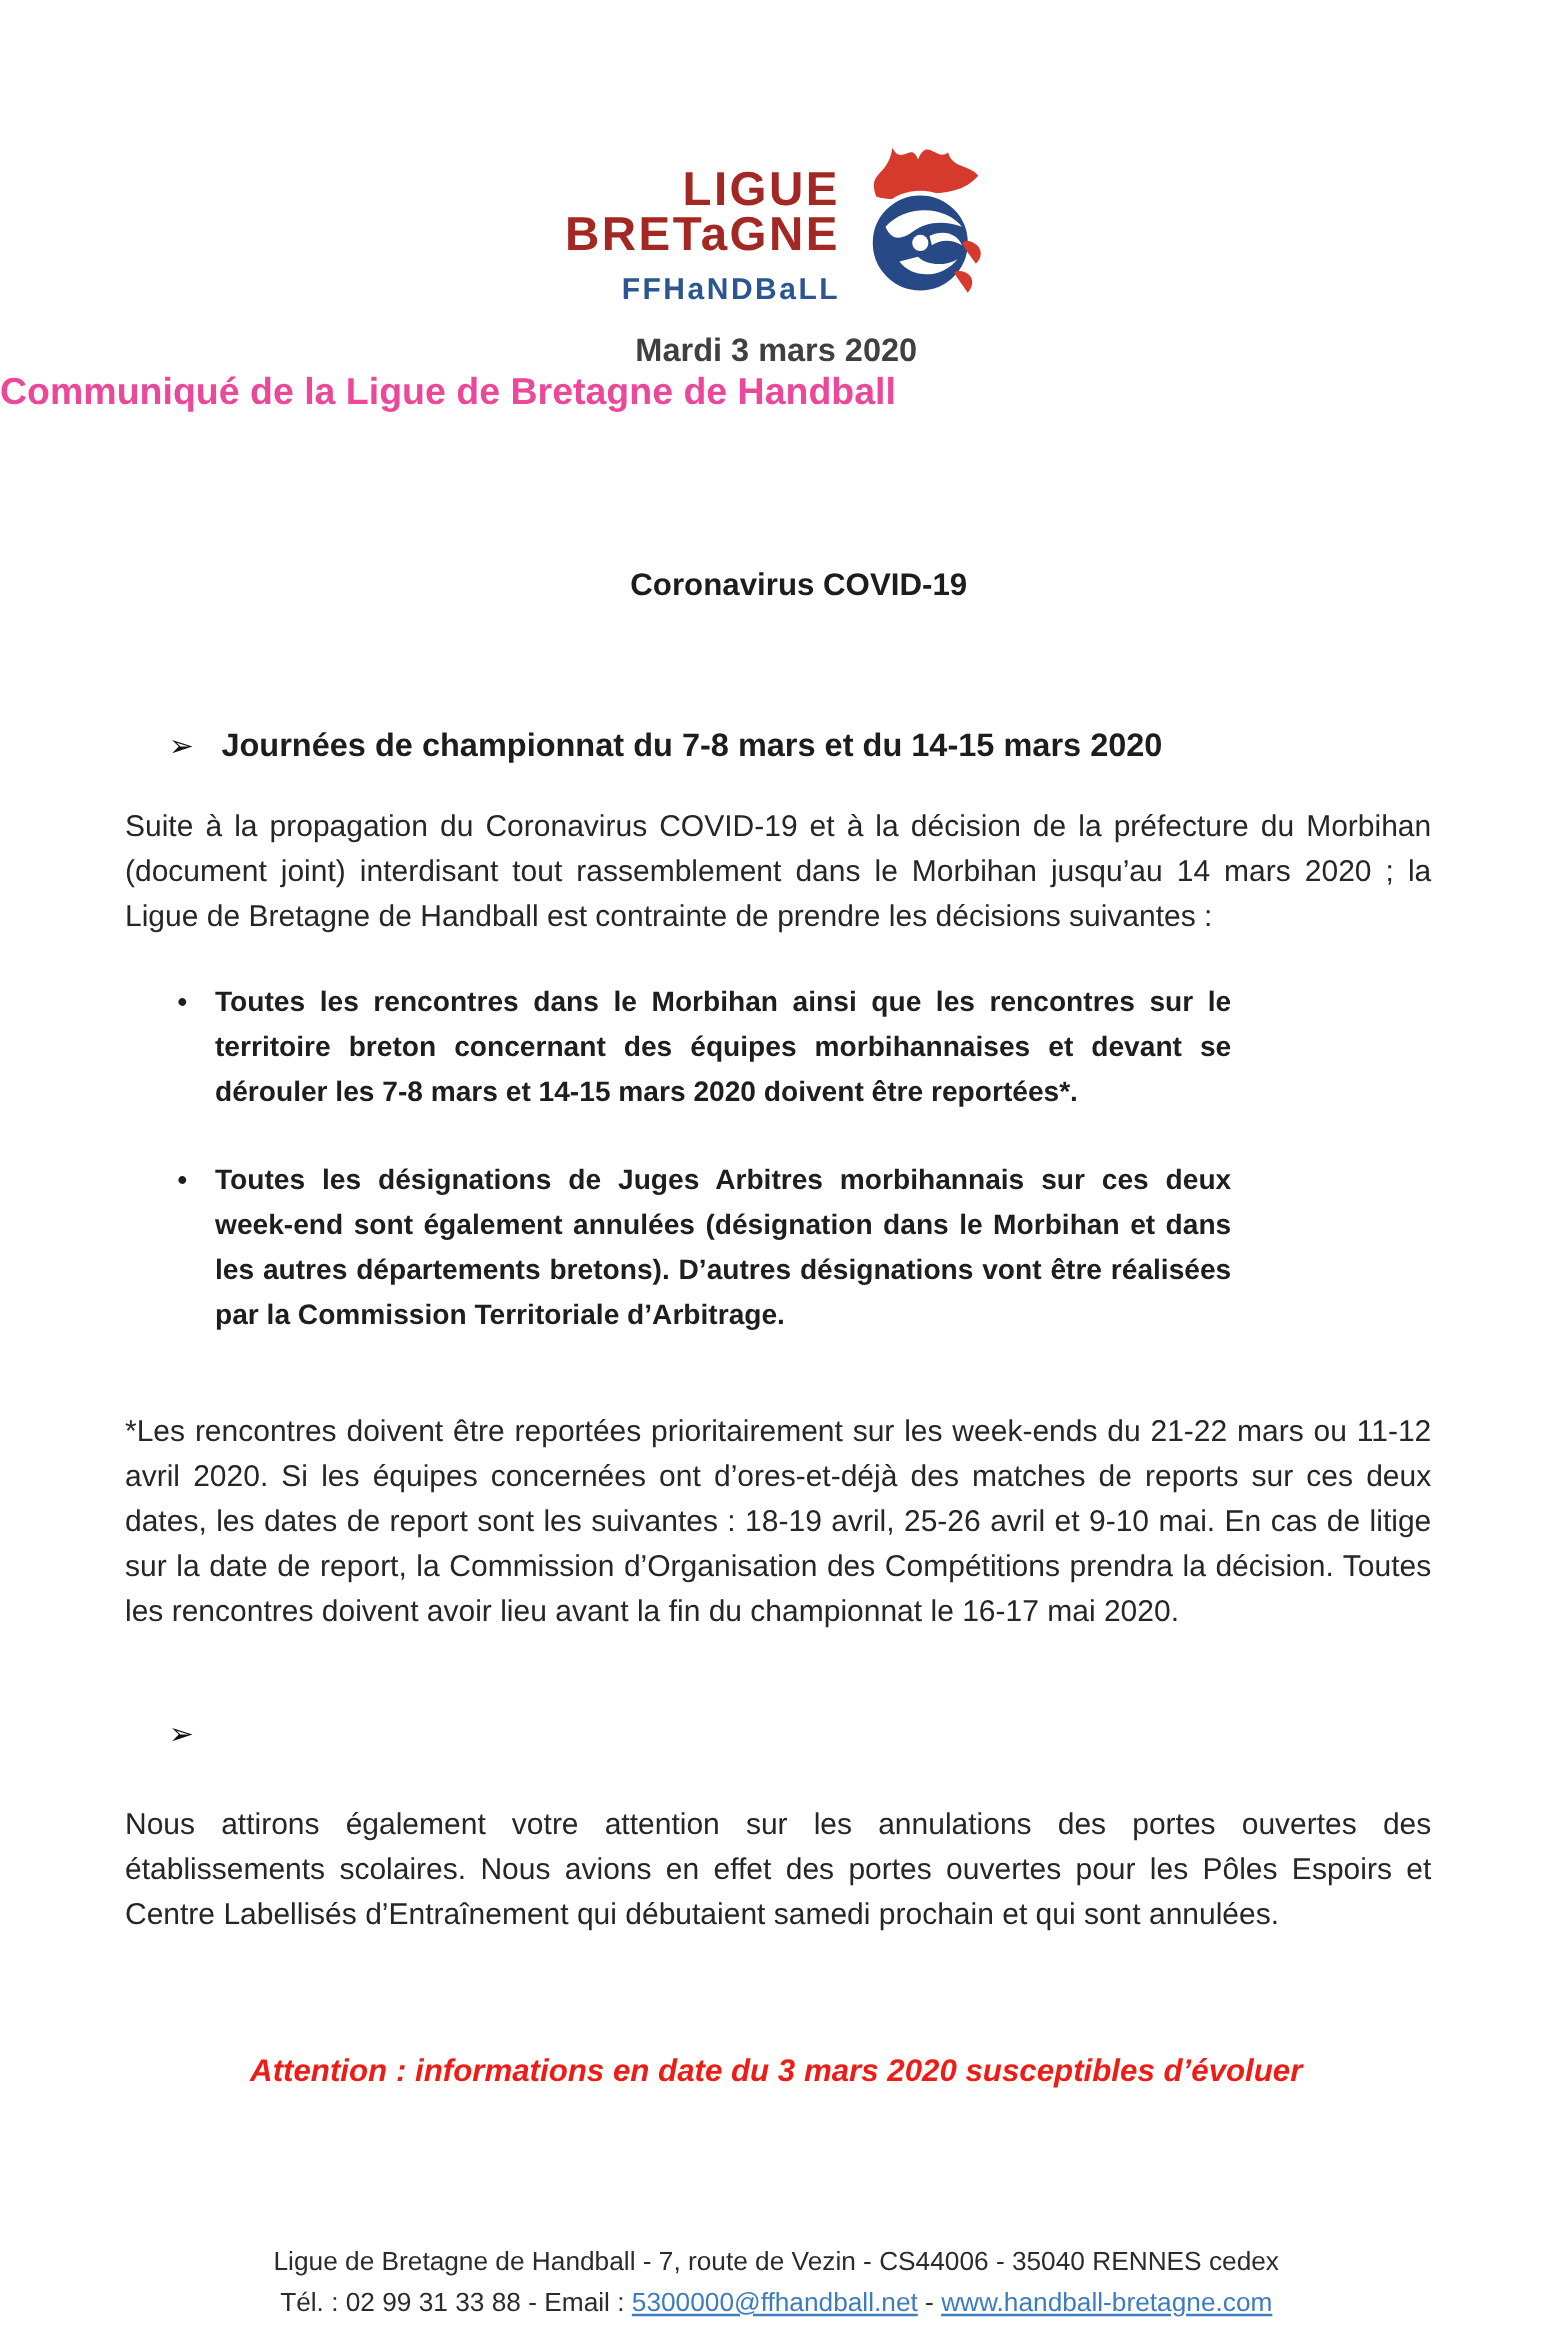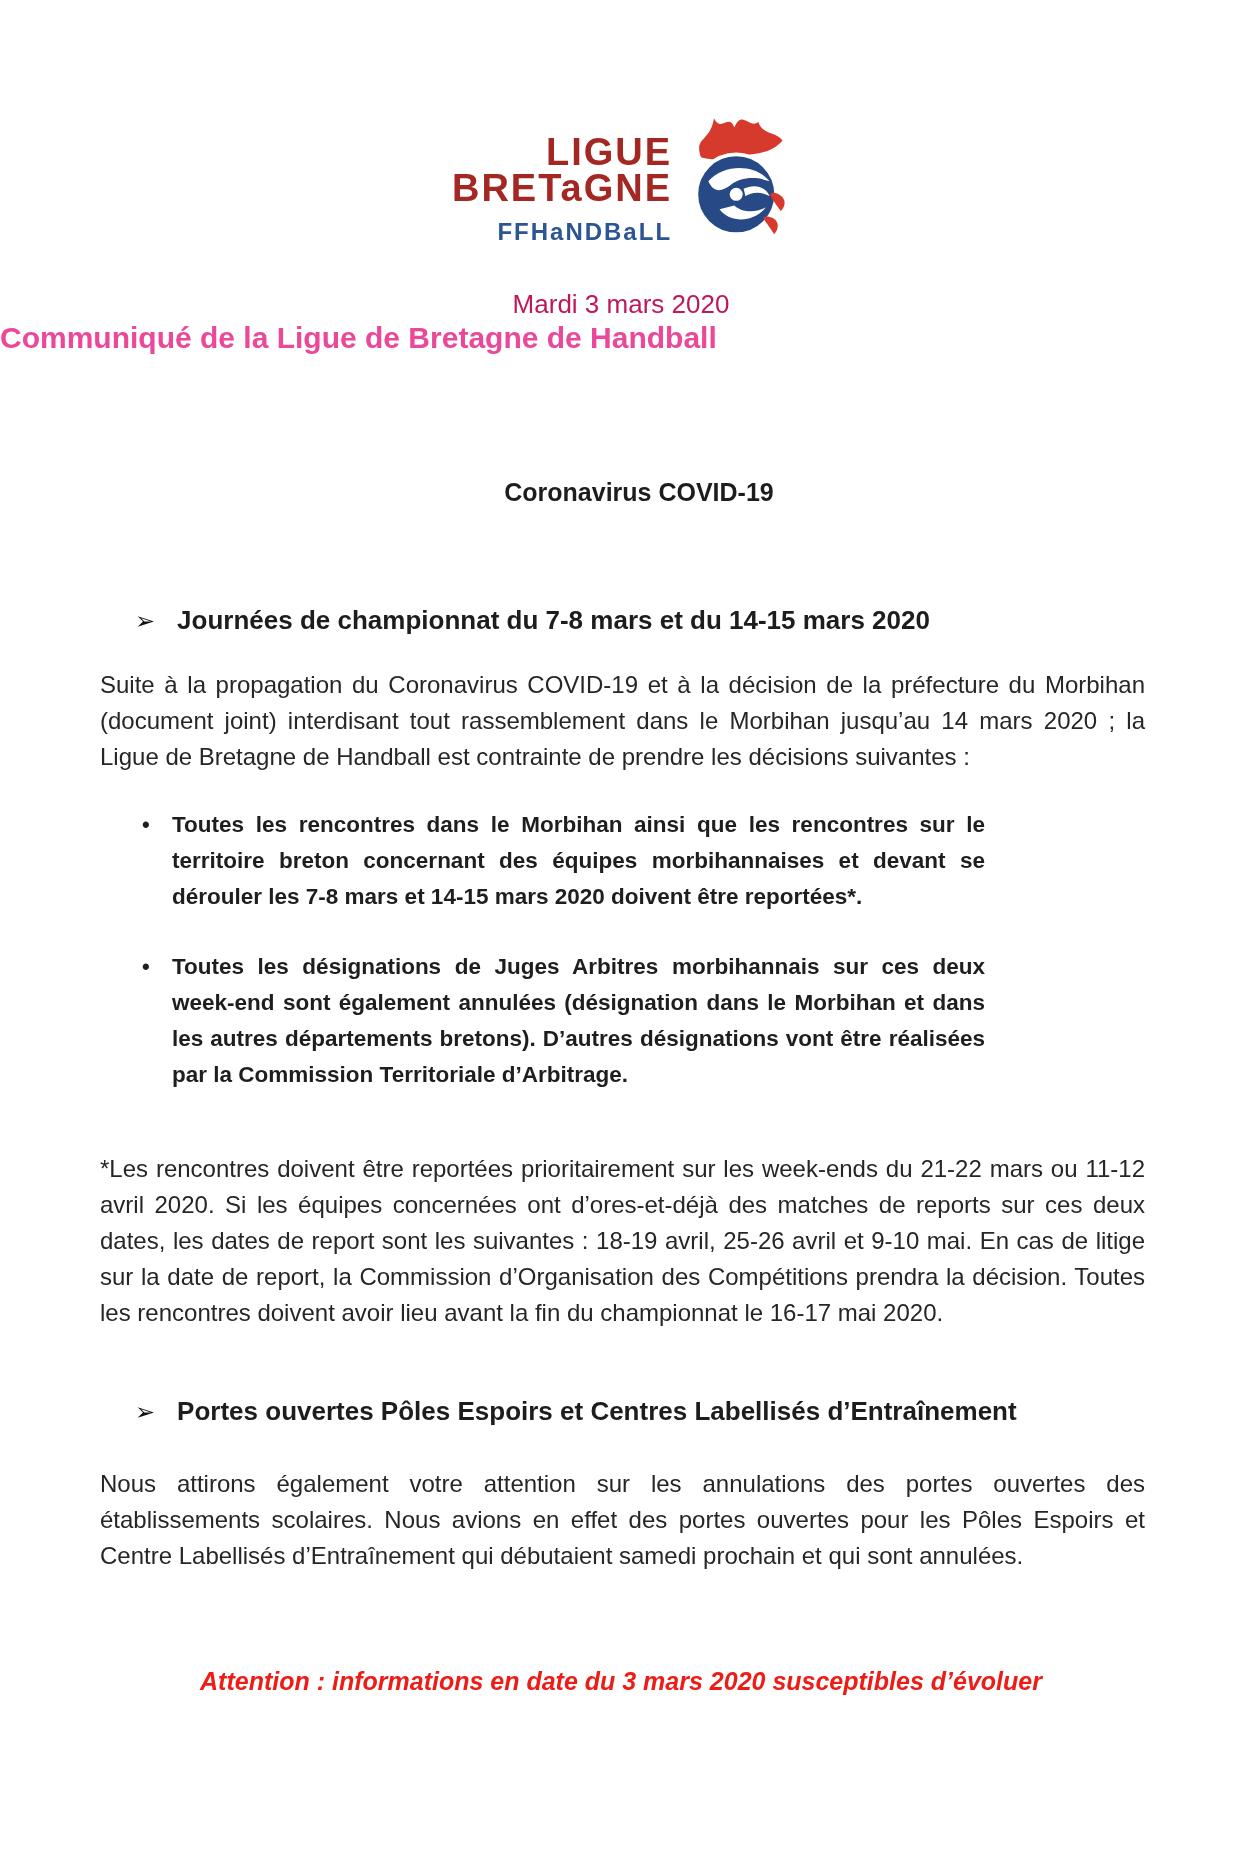--- a/index.html
+++ b/index.html
@@ -24,22 +24,22 @@
     font-size:38px;line-height:36px;font-stretch:condensed;
   }
   .logo-l3{
     color:#2b5593;font-weight:bold;letter-spacing:2px;
     font-size:24px;line-height:24px;margin-top:14px;font-stretch:condensed;
   }
   .rooster{width:102px;height:142px;}
 
   
   .doc-date{
-    margin-top:44px;text-align:center;
-    font-size:26px;font-weight:normal;color:#be185d;line-height:32px;
+    margin-top:20px;text-align:center;
+    font-size:26px;font-weight:bold;color:#404040;line-height:32px;
   }
   .doc-title{
     font-size:30px;font-weight:bold;color:#ec4899;line-height:36px;
   }
   .doc-subtitle{
     margin-top:122px;text-align:center;
     font-size:25px;font-weight:bold;color:#1d1d1d;line-height:28px;padding-left:36px;
   }
 
   .section-heading{
@@ -137,21 +137,26 @@
     <div class="bullet-item">
       <span class="dot">•</span>
       <span>Toutes les désignations de Juges Arbitres morbihannais sur ces deux week-end sont également annulées (désignation dans le Morbihan et dans les autres départements bretons). D’autres désignations vont être réalisées par la Commission Territoriale d’Arbitrage.</span>
     </div>
   </div>
 
   <p class="para para-note">*Les rencontres doivent être reportées prioritairement sur les week-ends du 21-22 mars ou 11-12 avril 2020. Si les équipes concernées ont d’ores-et-déjà des matches de reports sur ces deux dates, les dates de report sont les suivantes : 18-19 avril, 25-26 avril et 9-10 mai. En cas de litige sur la date de report, la Commission d’Organisation des Compétitions prendra la décision. Toutes les rencontres doivent avoir lieu avant la fin du championnat le 16-17 mai 2020.</p>
 
   <div class="section-heading heading-2">
     <span class="arrow">➢</span>
-    <span>Portes ouvertes Pôles Espoirs et Centres Labellisés d’Entraînement</span>
   </div>
 
   <p class="para para-portes">Nous attirons également votre attention sur les annulations des portes ouvertes des établissements scolaires. Nous avions en effet des portes ouvertes pour les Pôles Espoirs et Centre Labellisés d’Entraînement qui débutaient samedi prochain et qui sont annulées.</p>
 
   <div class="attention">Attention : informations en date du 3 mars 2020 susceptibles d’évoluer</div>
 
+  <div class="footer">
+    <div>Ligue de Bretagne de Handball - 7, route de Vezin - CS44006 - 35040 RENNES cedex</div>
+    <div>
+      <span>Tél. : 02 99 31 33 88 - Email : </span><a>5300000@ffhandball.net</a><span> - </span><a>www.handball-bretagne.com</a>
+    </div>
+  </div>
 
 </div>
 
 </body></html>

